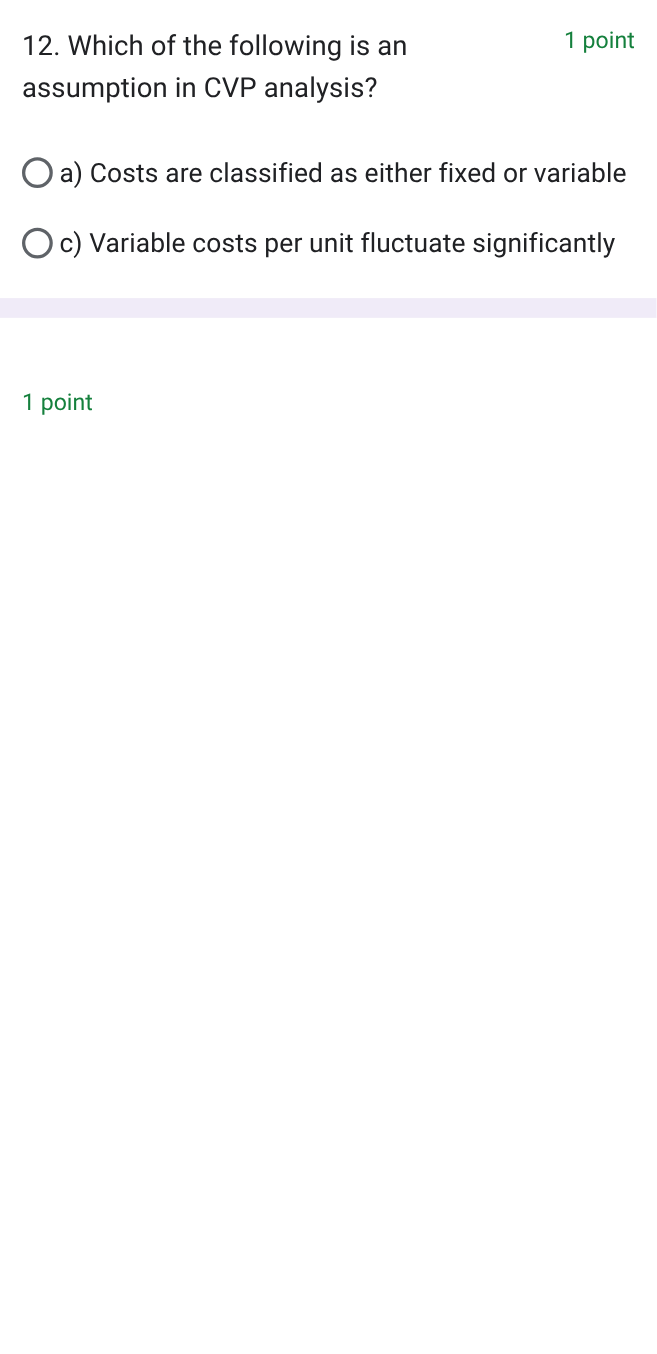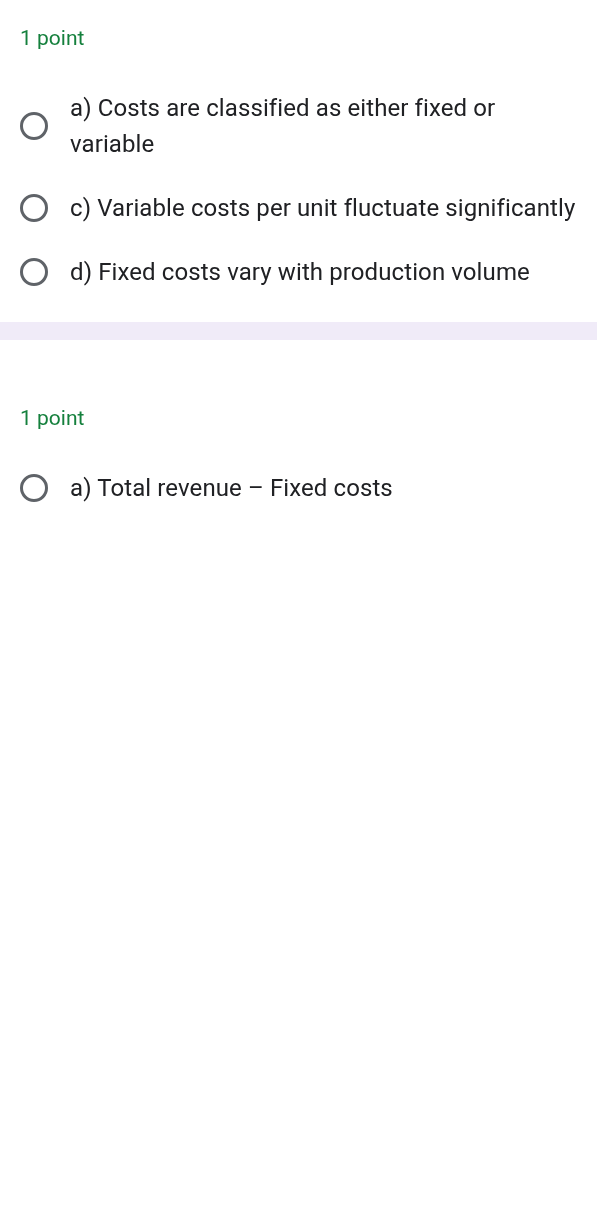--- a/index.html
+++ b/index.html
@@ -38,21 +38,21 @@
       padding-top: 2px;
     }
     .options {
       display: flex;
       flex-direction: column;
       gap: 28px;
     }
     .option {
       display: flex;
       align-items: center;
-      gap: 22px;
+      gap: 6px;
       cursor: pointer;
     }
     .radio {
       width: 28px;
       height: 28px;
       border: 3px solid #5f6368;
       border-radius: 50%;
       flex-shrink: 0;
     }
     .option-text {
@@ -69,44 +69,37 @@
     .spacer-top {
       height: 40px;
       background: #ffffff;
     }
   </style>
 </head>
 <body>
 
 <div class="question-card">
   <div class="question-header">
+    <div class="question-text">12. Which of the following is an assumption in CVP analysis?</div>
     <div class="points">1 point</div>
   </div>
   <div class="options">
     <div class="option">
       <div class="radio"></div>
       <div class="option-text">a) Costs are classified as either fixed or variable</div>
     </div>
     <div class="option">
       <div class="radio"></div>
       <div class="option-text">c) Variable costs per unit fluctuate significantly</div>
-    </div>
-    <div class="option">
-      <div class="radio"></div>
-      <div class="option-text">d) Fixed costs vary with production volume</div>
     </div>
   </div>
 </div>
 
 <div class="divider"></div>
 <div class="spacer-top"></div>
 
 <div class="question-card">
   <div class="question-header">
     <div class="points">1 point</div>
   </div>
   <div class="options">
-    <div class="option">
-      <div class="radio"></div>
-      <div class="option-text">a) Total revenue – Fixed costs</div>
-    </div>
   </div>
 </div>
 
 </body></html>

